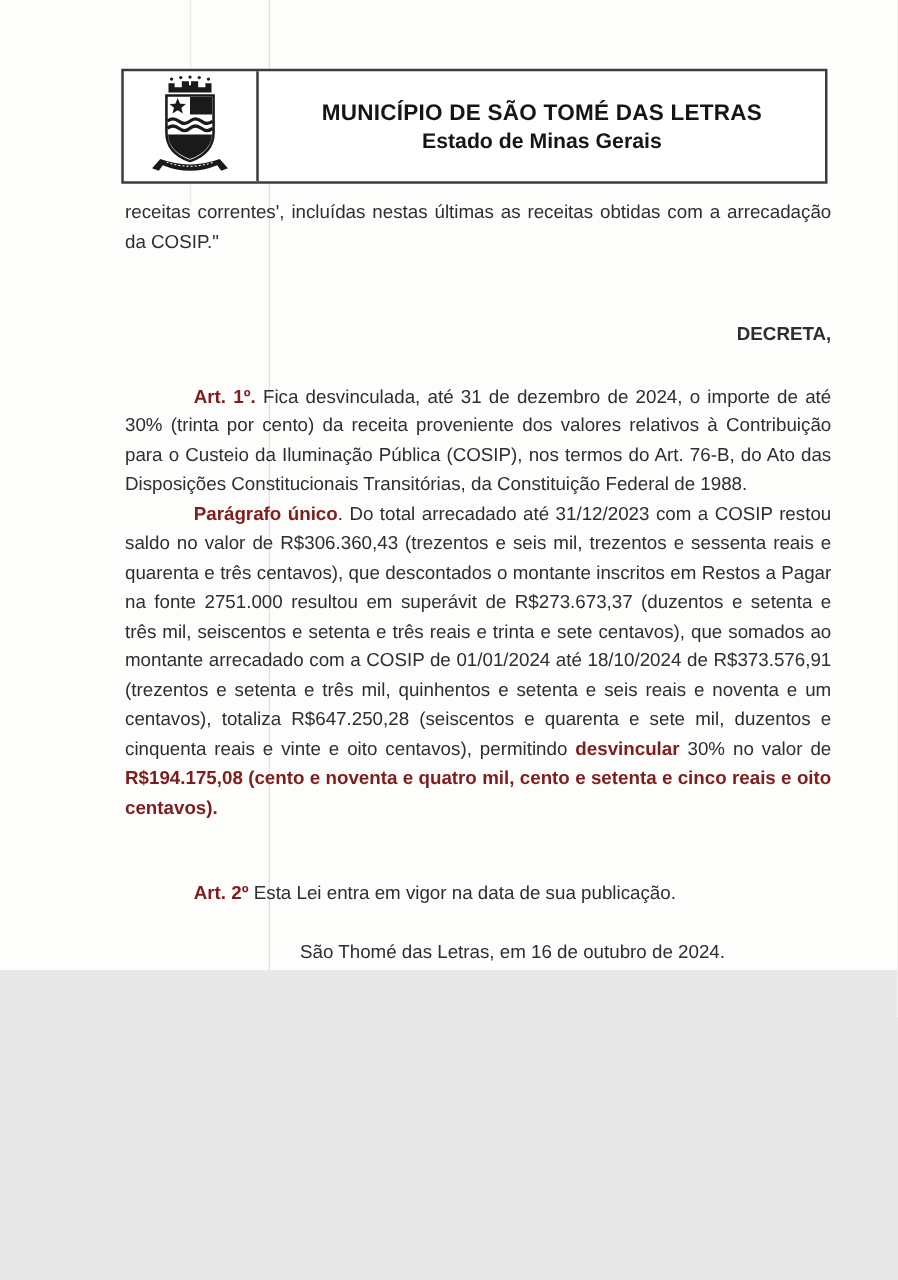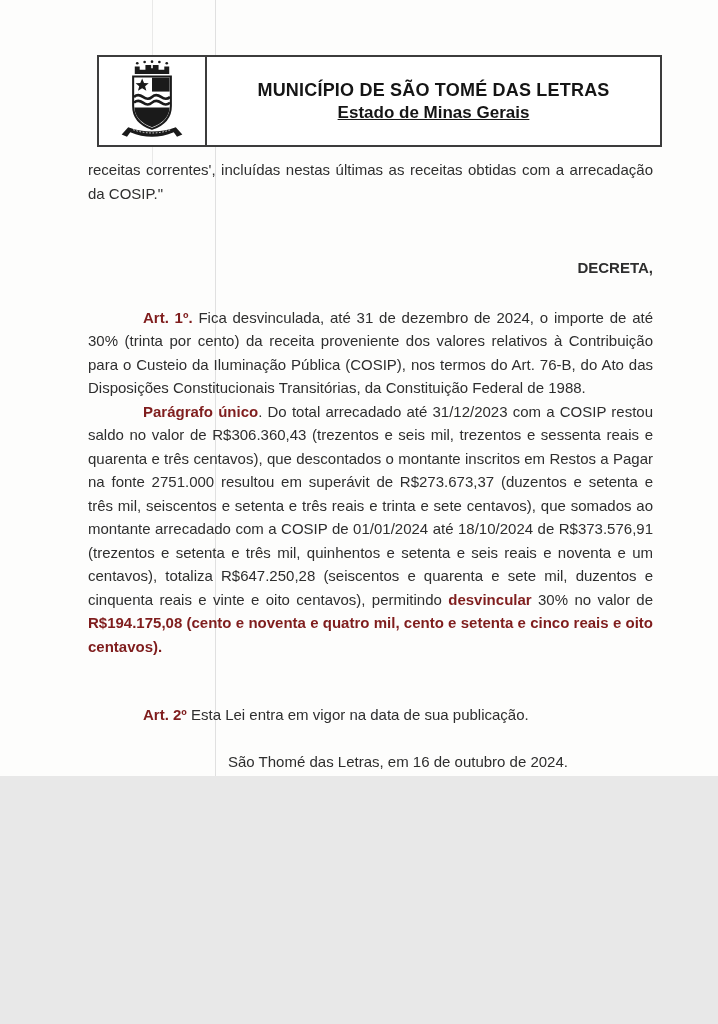--- a/index.html
+++ b/index.html
@@ -10,23 +10,23 @@
   }
   .scan-fold{position:absolute;top:0;width:1px;height:1024px;background:rgba(150,150,150,.28);}
   .scan-fold.short{height:165px;background:rgba(165,165,165,.22);}
   .header-box{
     position:absolute;left:97px;top:55px;width:561px;height:88px;
     border:2px solid #3c3c3c;display:flex;background:#fff;
   }
   .logo-cell{width:106px;border-right:2px solid #3c3c3c;display:flex;align-items:center;justify-content:center;}
   .header-text{flex:1;display:flex;flex-direction:column;justify-content:center;text-align:center;}
   .header-title{font-weight:bold;font-size:18px;color:#151515;letter-spacing:.2px;}
-  .header-subtitle{font-weight:bold;font-size:17px;color:#151515;margin-top:2px;text-decoration:underline;}
+  .header-subtitle{font-weight:bold;font-size:17px;color:#151515;margin-top:2px;}
   .doc-body{
-    position:absolute;left:88px;top:158px;width:565px;
+    position:absolute;left:100px;top:158px;width:565px;
     font-size:15px;line-height:23.5px;text-align:justify;
   }
   .doc-body p{margin:0;}
   .p-decreta{margin-top:51px !important;font-weight:bold;text-align:right;}
   .p-art1{margin-top:26px !important;text-indent:55px;}
   .p-pu{text-indent:55px;}
   .p-art2{margin-top:45px !important;text-indent:55px;text-align:left;}
   .p-date{margin-top:23px !important;text-indent:55px;text-align:center;}
   .signature-block{margin-top:30px;text-align:center;}
   .sig-svg{display:block;margin:0 auto -6px auto;}

